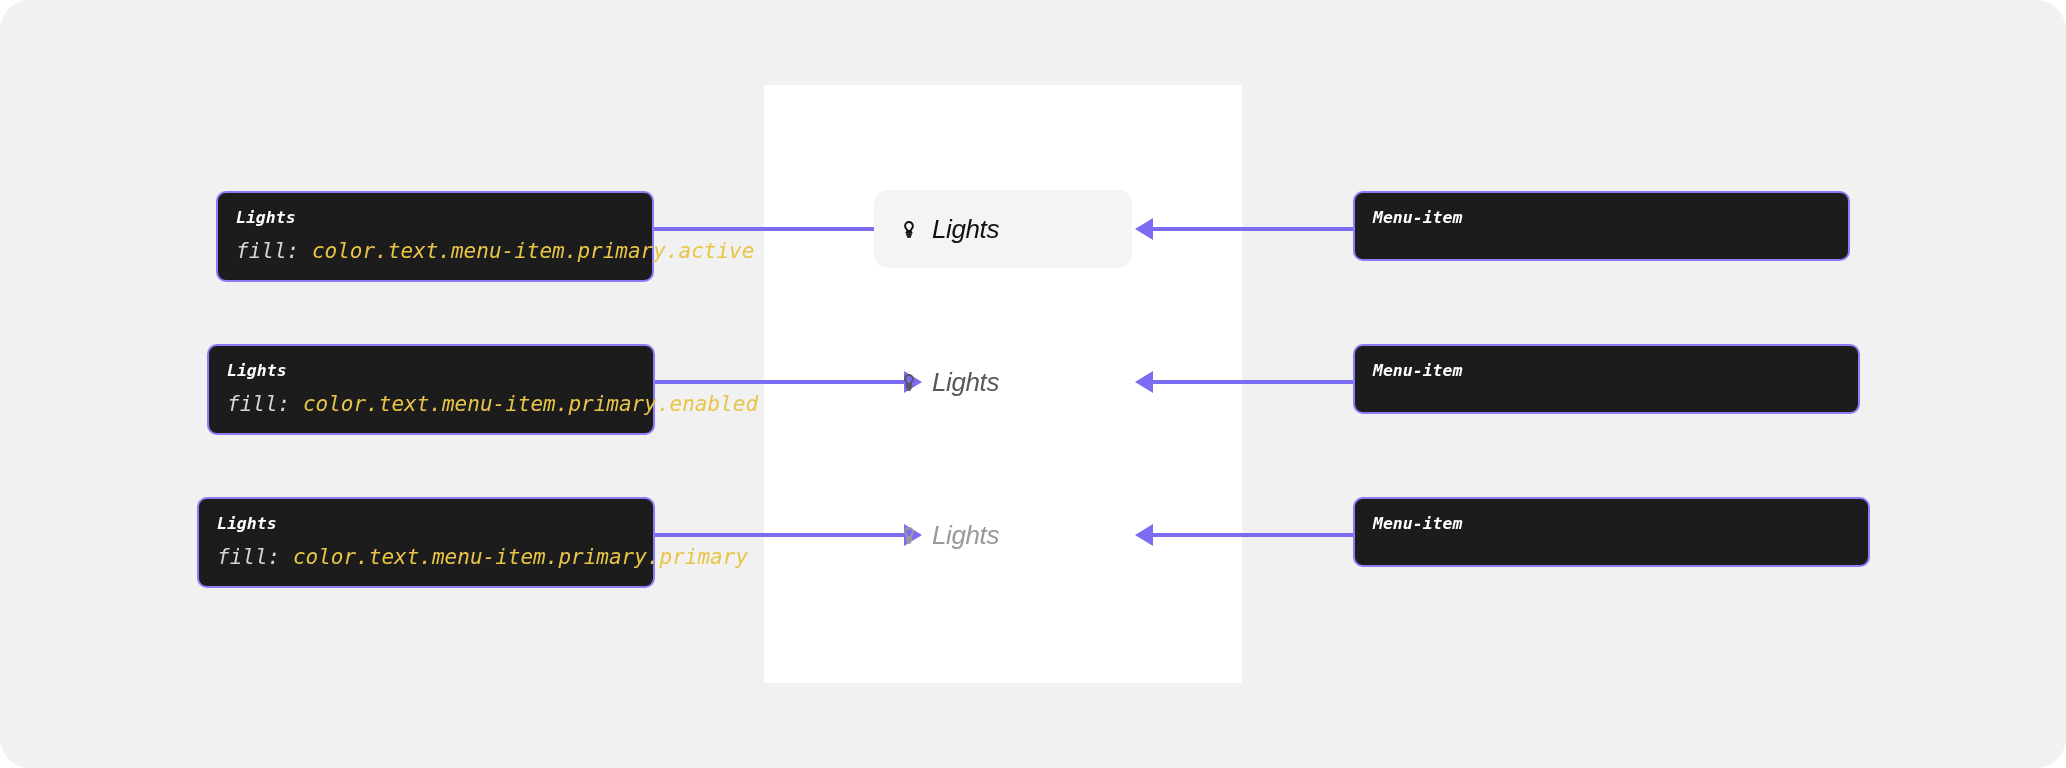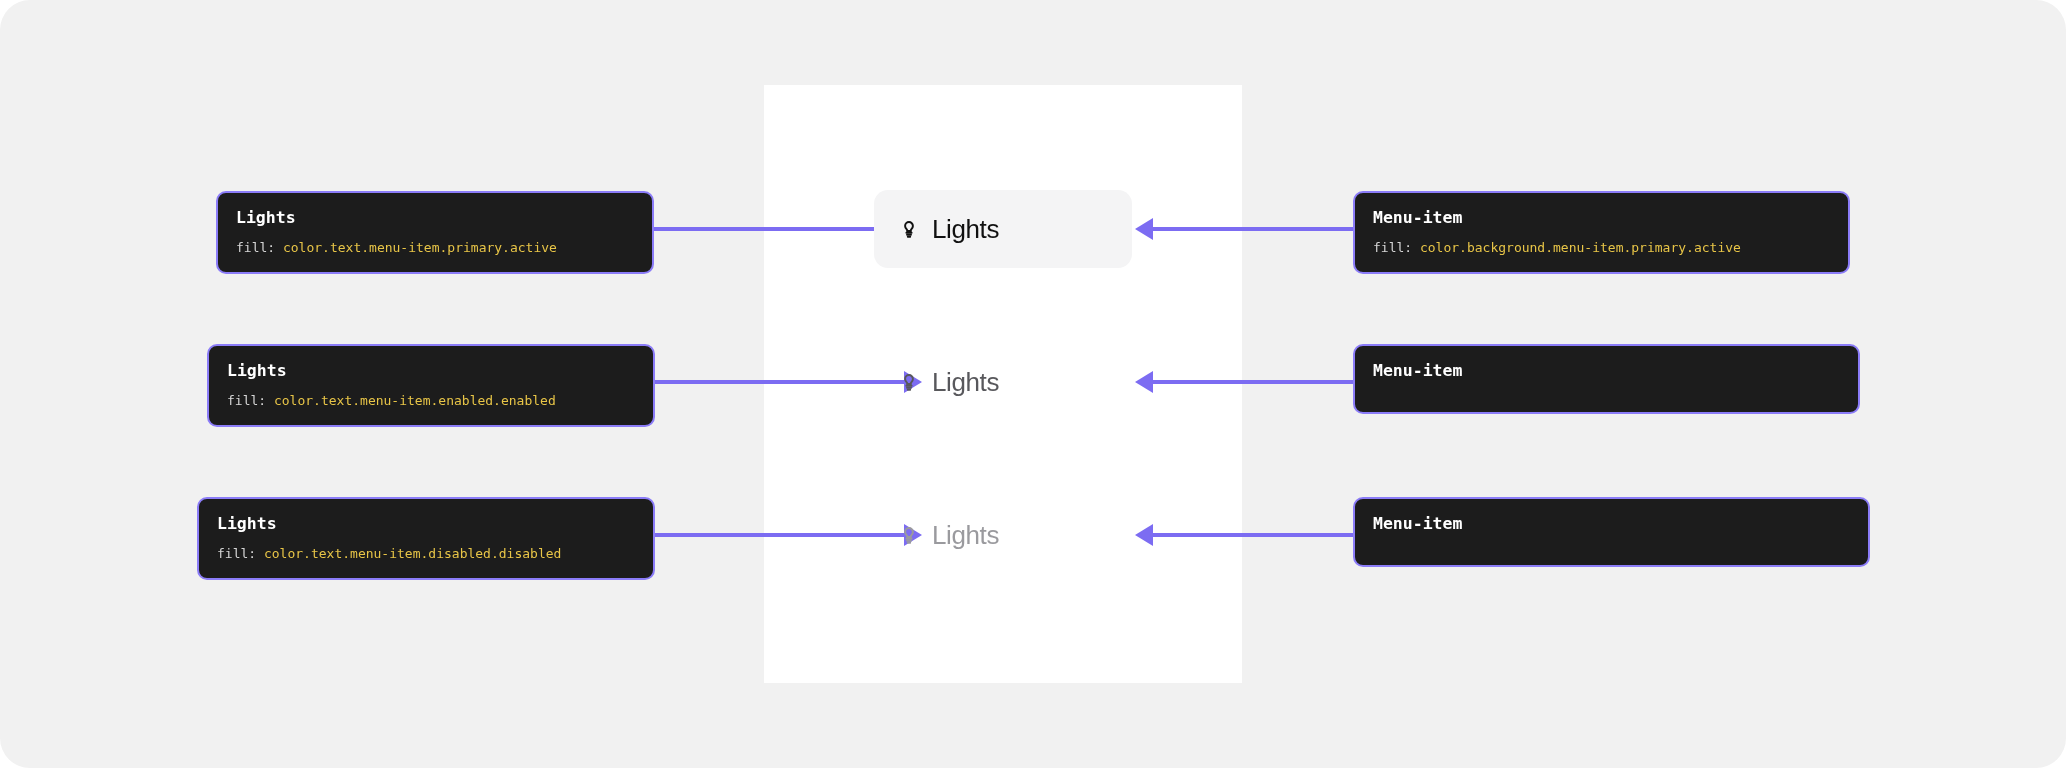--- a/index.html
+++ b/index.html
@@ -17,20 +17,21 @@
   
   #canvas {
     position: absolute;
     left: 0;
     top: 0;
     width: 2066px;
     height: 768px;
     background: #f1f1f1;
     border-radius: 30px;
     overflow: hidden;
+    font-style: italic;
   }
 
   
   #device-panel {
     position: absolute;
     left: 764px;
     top: 85px;
     width: 478px;
     height: 598px;
     background: #ffffff;
@@ -62,21 +63,21 @@
   .tooltip .tt-title {
     display: block;
     color: #ffffff;
     font-size: 16.5px;
     font-weight: bold;
     letter-spacing: 0px;
     margin-bottom: 14px;
   }
   .tooltip .tt-prop {
     display: block;
-    font-size: 13px;
+    font-size: 21px;
     color: #d6d6d6;
   }
   .tooltip .tt-value {
     color: #e8c547;
   }
 
   
   .tooltip.left.r1  { left: 216px; top: -38px; width: 438px; }
   .tooltip.left.r2  { left: 207px; top: -38px; width: 448px; }
   .tooltip.left.r3  { left: 197px; top: -38px; width: 458px; }
@@ -188,29 +189,28 @@
         <line x1="10.9" y1="19.1" x2="13.1" y2="19.1"></line>
       </svg>
       <span class="mi-label">Lights</span>
     </div>
 
     <div class="arrowhead pointing-left right-row"></div>
     <div class="connector right r1"></div>
 
     <div class="tooltip right r1">
       <span class="tt-title">Menu-item</span>
-      <span class="tt-prop"><span>fill:</span> <span class="tt-value">color.background.menu-item.primary.active</span></span>
     </div>
   </div>
 
   <div class="row r2">
 
     <div class="tooltip left r2">
       <span class="tt-title">Lights</span>
-      <span class="tt-prop"><span>fill:</span> <span class="tt-value">color.text.menu-item.enabled.enabled</span></span>
+      <span class="tt-prop"><span>fill:</span> <span class="tt-value">color.text.menu-item.primary.enabled</span></span>
     </div>
 
     <div class="connector left r2"></div>
     <div class="arrowhead pointing-right left-row"></div>
 
     <div class="menu-item state-enabled">
       <svg class="mi-icon" viewBox="0 0 24 24" fill="none" stroke-width="1.8" stroke-linecap="round">
         <path d="M8.4 9.2a3.6 3.6 0 1 1 7.2 0c0 1.5-0.9 2.4-1.5 3.1-0.4 0.5-0.5 0.9-0.5 1.5h-3.2c0-0.6-0.1-1-0.5-1.5-0.6-0.7-1.5-1.6-1.5-3.1z"></path>
         <line x1="9.6" y1="15.4" x2="14.4" y2="15.4"></line>
         <line x1="10.2" y1="17.3" x2="13.8" y2="17.3"></line>
@@ -224,21 +224,21 @@
 
     <div class="tooltip right r2">
       <span class="tt-title">Menu-item</span>
     </div>
   </div>
 
   <div class="row r3">
 
     <div class="tooltip left r3">
       <span class="tt-title">Lights</span>
-      <span class="tt-prop"><span>fill:</span> <span class="tt-value">color.text.menu-item.disabled.disabled</span></span>
+      <span class="tt-prop"><span>fill:</span> <span class="tt-value">color.text.menu-item.primary.primary</span></span>
     </div>
 
     <div class="connector left r3"></div>
     <div class="arrowhead pointing-right left-row"></div>
 
     <div class="menu-item state-disabled">
       <svg class="mi-icon" viewBox="0 0 24 24" fill="none" stroke-width="1.8" stroke-linecap="round">
         <path d="M8.4 9.2a3.6 3.6 0 1 1 7.2 0c0 1.5-0.9 2.4-1.5 3.1-0.4 0.5-0.5 0.9-0.5 1.5h-3.2c0-0.6-0.1-1-0.5-1.5-0.6-0.7-1.5-1.6-1.5-3.1z"></path>
         <line x1="9.6" y1="15.4" x2="14.4" y2="15.4"></line>
         <line x1="10.2" y1="17.3" x2="13.8" y2="17.3"></line>

